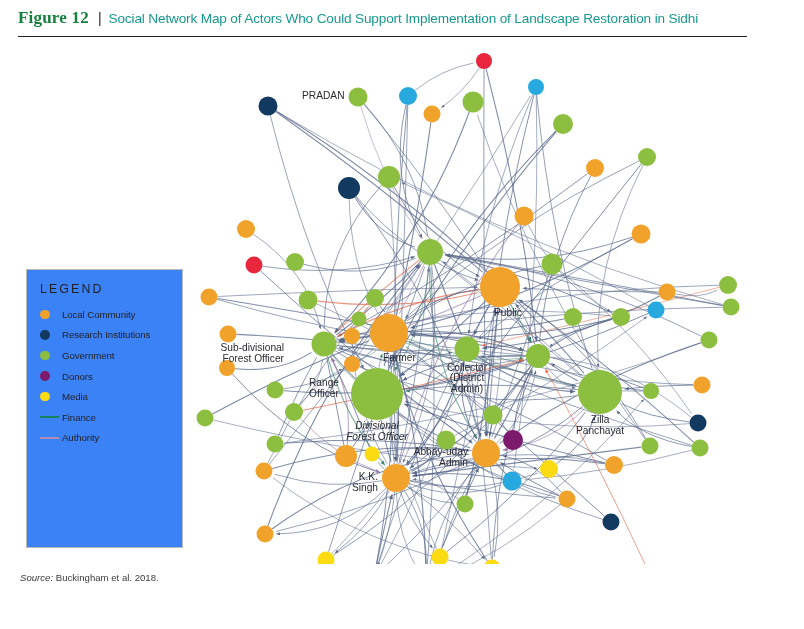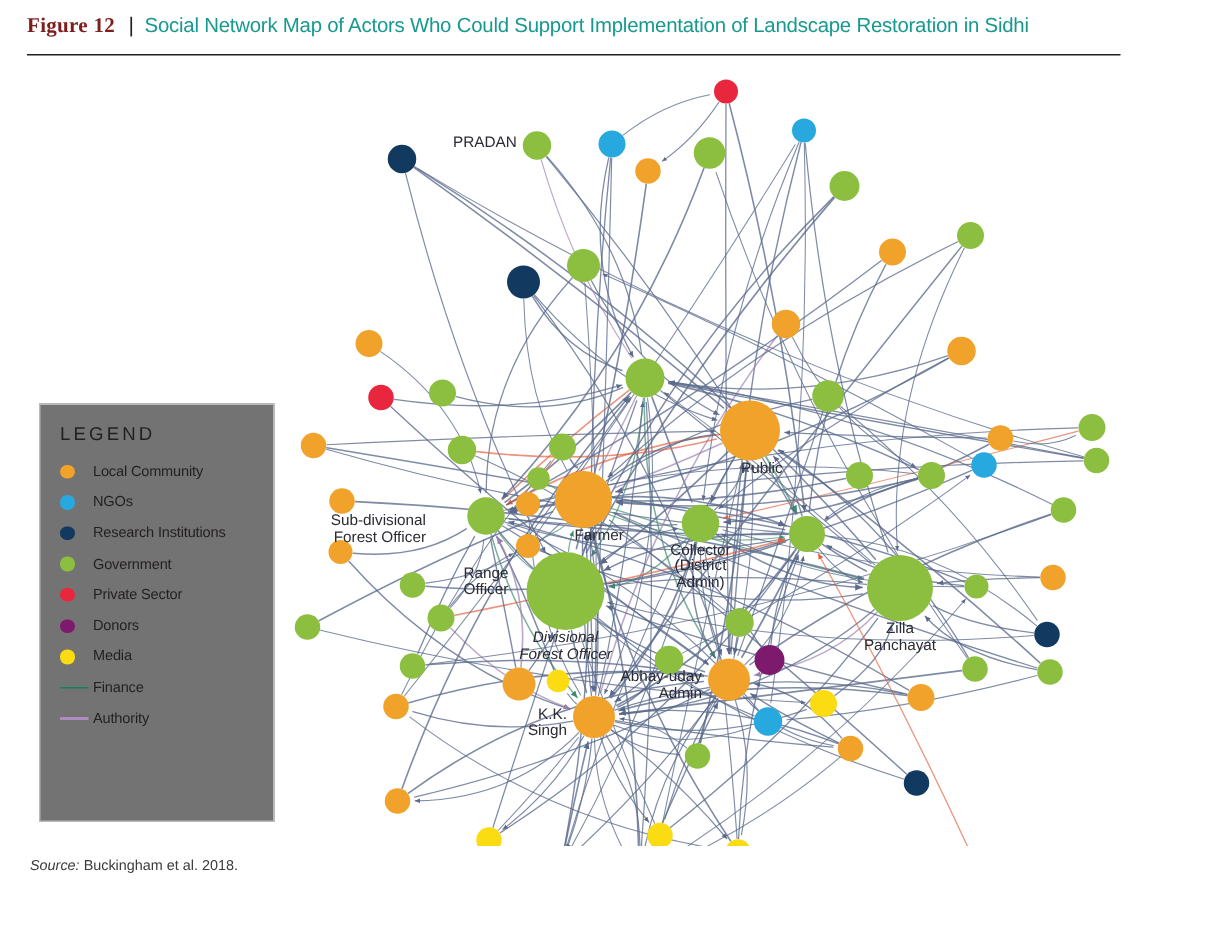--- a/index.html
+++ b/index.html
@@ -28,22 +28,22 @@
     top: 8px;
     width: 760px;
     height: 28px;
     display: flex;
     align-items: baseline;
     white-space: nowrap;
   }
   .fig-num {
     font-family: "Liberation Serif", serif;
     font-weight: bold;
-    font-size: 14px;
-    color: #7f1d1d;
+    font-size: 17px;
+    color: #15803d;
     letter-spacing: 0.2px;
   }
   .title-sep {
     font-family: "Liberation Sans", sans-serif;
     font-size: 14px;
     color: #231f20;
     margin: 0 7px 0 9px;
   }
   .fig-title {
     font-family: "Liberation Sans", sans-serif;
@@ -103,21 +103,21 @@
   .node-label.lbl-right  { text-align: right; }
   .node-label.lbl-left   { text-align: left; }
 
   
   #legend-box {
     position: absolute;
     left: 26px;
     top: 269px;
     width: 157px;
     height: 279px;
-    background: #737373;
+    background: #3b82f6;
     border: 1px solid #b9b9b9;
     box-sizing: border-box;
   }
   #legend-title {
     position: absolute;
     left: 13px;
     top: 12px;
     font-size: 12.4px;
     letter-spacing: 2.1px;
     color: #231f20;
@@ -513,41 +513,29 @@
     <div id="legend-title">LEGEND</div>
     <div class="legend-list" id="legend-list">
         <div class="legend-row">
           <span class="legend-swatch">
             <span class="swatch-dot" style="background: rgb(240, 162, 42);"></span>
           </span>
           <span class="legend-text">Local Community</span>
         </div>
         <div class="legend-row">
           <span class="legend-swatch">
-            <span class="swatch-dot" style="background: rgb(39, 168, 223);"></span>
-          </span>
-          <span class="legend-text">NGOs</span>
-        </div>
-        <div class="legend-row">
-          <span class="legend-swatch">
             <span class="swatch-dot" style="background: rgb(18, 57, 95);"></span>
           </span>
           <span class="legend-text">Research Institutions</span>
         </div>
         <div class="legend-row">
           <span class="legend-swatch">
             <span class="swatch-dot" style="background: rgb(140, 191, 63);"></span>
           </span>
           <span class="legend-text">Government</span>
-        </div>
-        <div class="legend-row">
-          <span class="legend-swatch">
-            <span class="swatch-dot" style="background: rgb(232, 39, 63);"></span>
-          </span>
-          <span class="legend-text">Private Sector</span>
         </div>
         <div class="legend-row">
           <span class="legend-swatch">
             <span class="swatch-dot" style="background: rgb(125, 26, 110);"></span>
           </span>
           <span class="legend-text">Donors</span>
         </div>
         <div class="legend-row">
           <span class="legend-swatch">
             <span class="swatch-dot" style="background: rgb(251, 219, 18);"></span>

